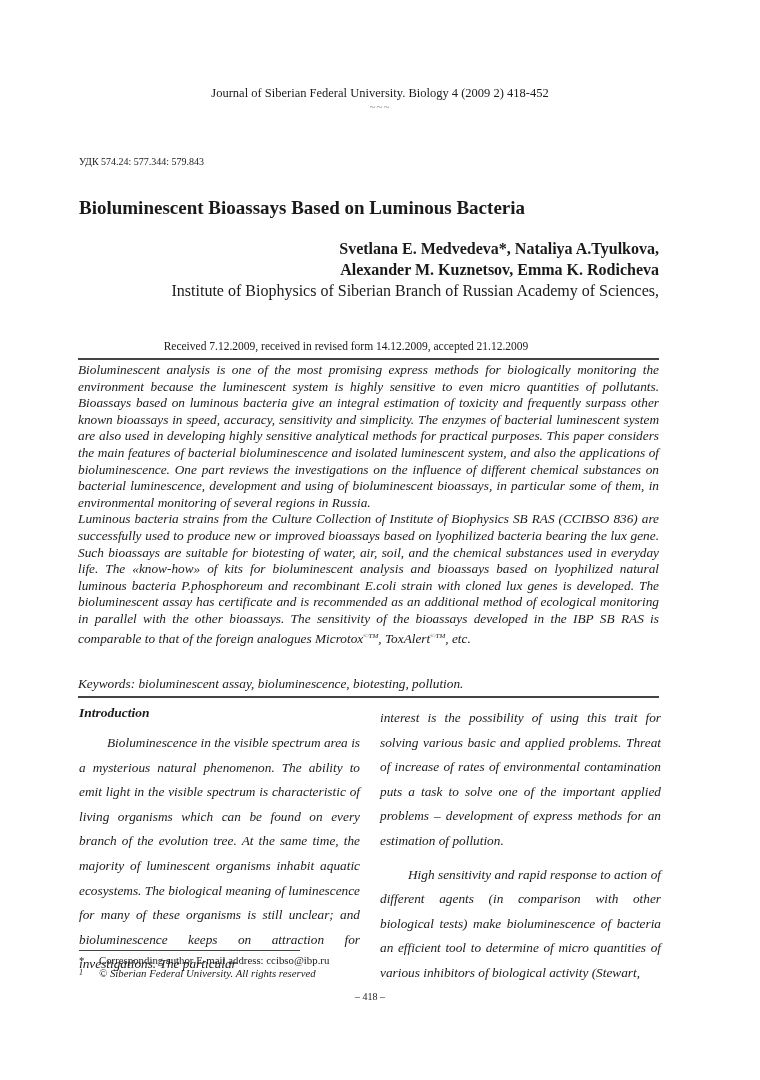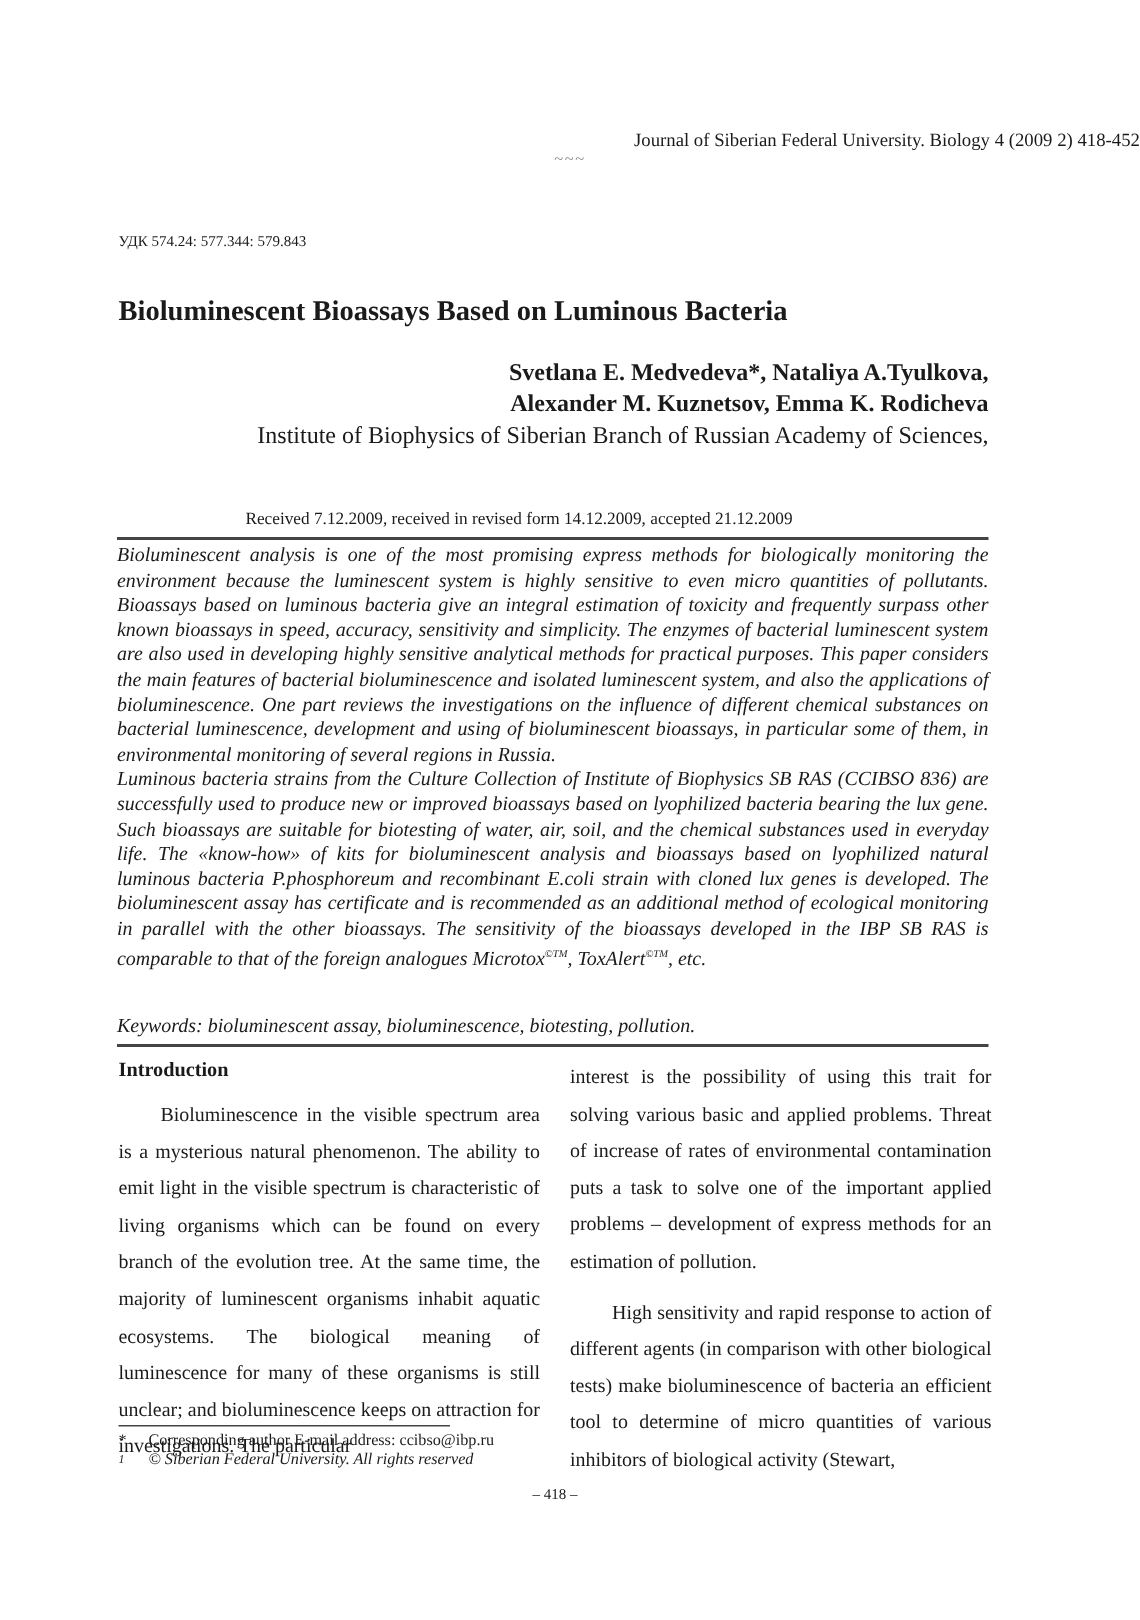--- a/index.html
+++ b/index.html
@@ -1,34 +1,34 @@
 <!DOCTYPE html>
 <html><head>
 <meta charset="utf-8">
 <style>
   html, body { margin: 0; padding: 0; background: #ffffff; }
   body { width: 760px; height: 1080px; position: relative; overflow: hidden;
          font-family: "Liberation Serif", "DejaVu Serif", serif; color: #1a1a1a; }
   .abs { position: absolute; }
-  .journal { left: 0; width: 760px; top: 86px; text-align: right; font-size: 12.5px; }
+  .journal { left: 0; width: 760px; top: 86px; text-align: center; font-size: 12.5px; }
   .tilde { left: 0; width: 760px; top: 100px; text-align: center; font-size: 11px; color: #888; letter-spacing: 1px; }
   .udk { left: 79px; top: 156px; font-size: 10px; }
   .title { left: 79px; top: 197px; font-size: 19px; font-weight: bold; }
   .authors { right: 101px; top: 238px; text-align: right; font-size: 16px; font-weight: bold; line-height: 21px; }
   .affil { right: 101px; top: 280px; text-align: right; font-size: 16px; line-height: 21px; }
   .affil sup { font-size: 9px; }
   .received { left: 0; width: 692px; top: 340px; text-align: center; font-size: 11.5px; }
   .rule { left: 78px; width: 581px; height: 1.5px; background: #444; }
   .abstract { left: 78px; width: 581px; top: 362px; font-size: 13.3px; font-style: italic;
               line-height: 16.6px; text-align: justify; }
   .abstract p { margin: 0; }
   .abstract sup { font-size: 7px; }
   .keywords { left: 78px; top: 676px; font-size: 13.3px; font-style: italic; }
   .col { width: 281px; font-size: 13.3px; line-height: 24.6px; text-align: justify; }
-  .col p { margin: 0; }
+  .col p { margin: 0; font-style: italic; }
   .col .indent { text-indent: 28px; }
   .col1 { left: 79px; top: 703px; }
   .col2 { left: 380px; top: 706px; }
   .intro-h { font-weight: bold; font-size: 13.5px; line-height: 20px; margin-bottom: 8px !important; }
   .gap { margin-top: 9px !important; }
   .fn-rule { left: 79px; width: 221px; top: 950px; height: 1px; background: #444; }
   .fn { left: 79px; font-size: 10.8px; line-height: 14px; }
   .fn .mark { display: inline-block; width: 20px; }
   .fn1 { top: 953px; }
   .fn2 { top: 966px; font-style: italic; }

